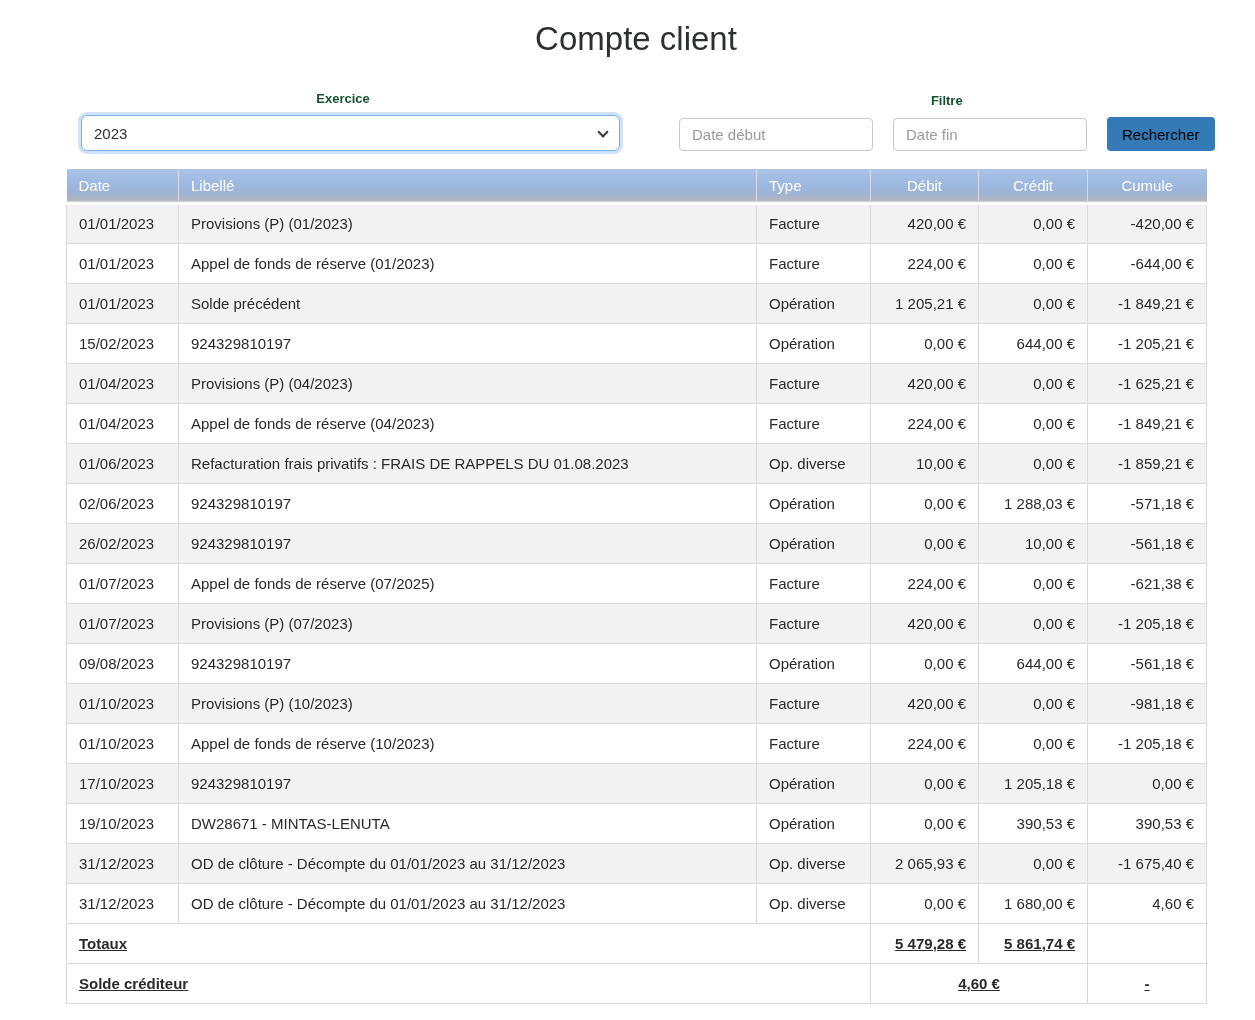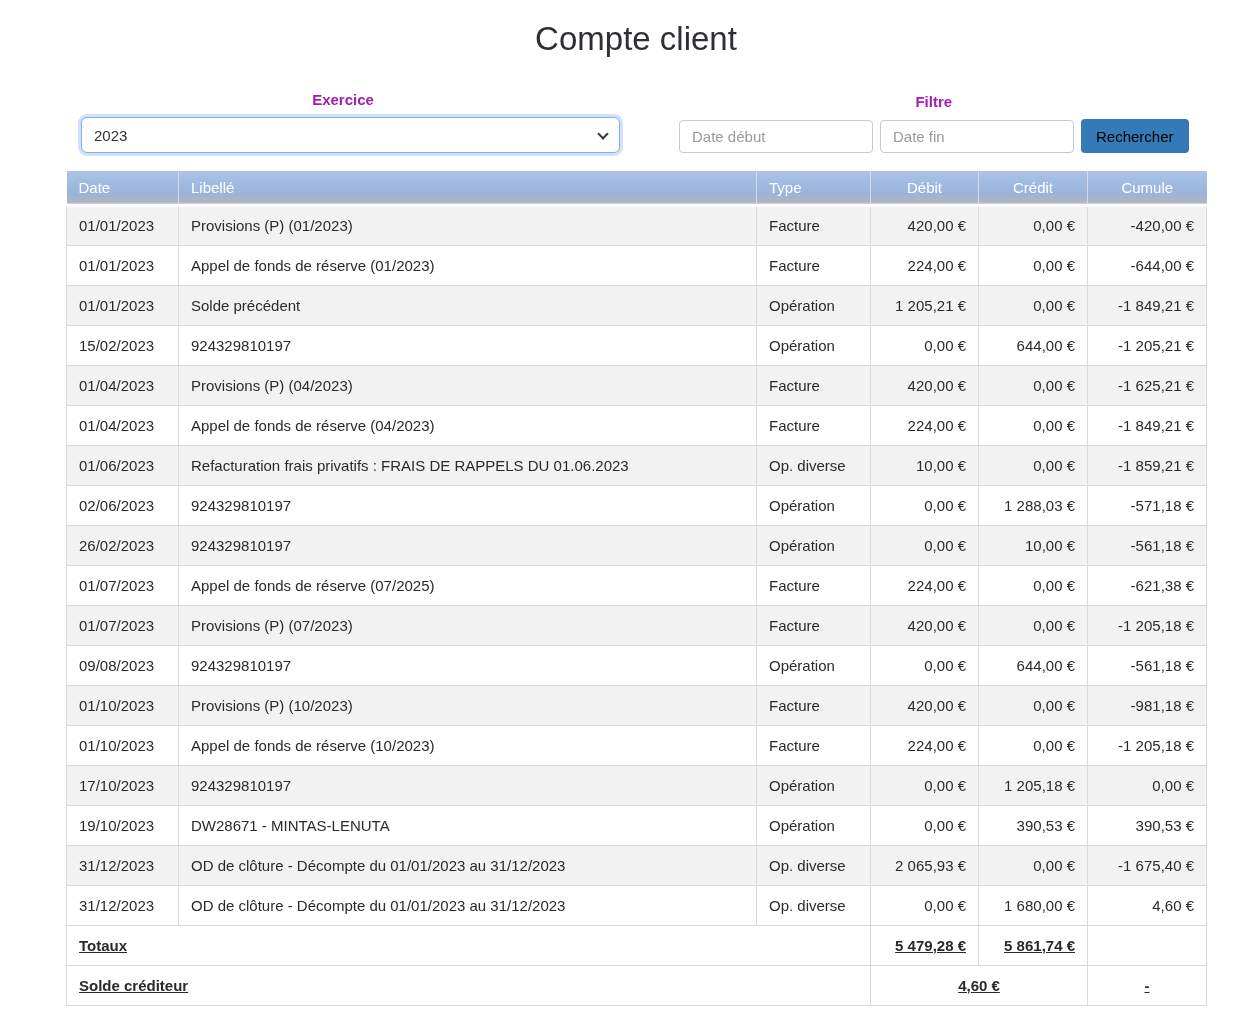--- a/index.html
+++ b/index.html
@@ -27,23 +27,23 @@
     line-height:38px;
   }
   .controls{
     display:flex;
     align-items:flex-end;
     margin-top:33px;
   }
   .group-label{
     display:block;
     text-align:center;
-    font-size:15px;
+    font-size:13px;
     font-weight:700;
-    color:#a21caf;
+    color:#14532d;
     margin-bottom:9px;
   }
   .exercice-group{width:554px;}
   .select-wrap{position:relative;width:554px;padding-left:15px;}
   select.exercice{
     width:100%;height:36px;
     padding:0 30px 0 12px;
     font-size:15px;color:#333;
     font-family:"Liberation Sans", sans-serif;
     border:1px solid var(--focus-border);
@@ -55,21 +55,21 @@
   }
   .select-chevron{
     position:absolute;right:13px;top:13px;
     width:8px;height:8px;
     border-left:2px solid #3a3a3a;
     border-bottom:2px solid #3a3a3a;
     transform:rotate(-45deg);
     pointer-events:none;
   }
   .filter-group{margin-left:59px;}
-  .filter-row{display:flex;align-items:center;gap:7px;}
+  .filter-row{display:flex;align-items:center;gap:20px;}
   input.date-input{
     width:194px;height:33px;
     padding:0 12px;
     font-size:15px;color:#444;
     font-family:"Liberation Sans", sans-serif;
     border:1px solid #c9c9c9;
     border-radius:4px;
     outline:none;
   }
   input.date-input::placeholder{color:#9a9a9a;opacity:1;}
@@ -210,21 +210,21 @@
         <tr>
     <td>01/04/2023</td>
     <td>Appel de fonds de réserve (04/2023)</td>
     <td>Facture</td>
     <td class="num">224,00 €</td>
     <td class="num">0,00 €</td>
     <td class="num">-1 849,21 €</td>
   </tr>
         <tr>
     <td>01/06/2023</td>
-    <td>Refacturation frais privatifs : FRAIS DE RAPPELS DU 01.06.2023</td>
+    <td>Refacturation frais privatifs : FRAIS DE RAPPELS DU 01.08.2023</td>
     <td>Op. diverse</td>
     <td class="num">10,00 €</td>
     <td class="num">0,00 €</td>
     <td class="num">-1 859,21 €</td>
   </tr>
         <tr>
     <td>02/06/2023</td>
     <td>924329810197</td>
     <td>Opération</td>
     <td class="num">0,00 €</td>

